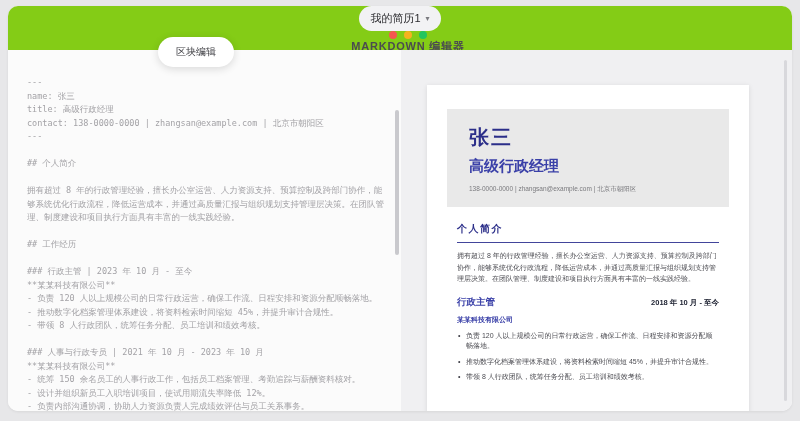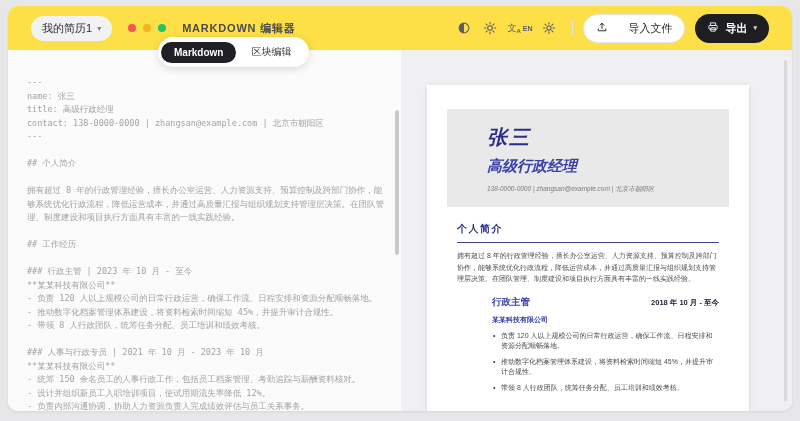--- a/index.html
+++ b/index.html
@@ -11,21 +11,21 @@
     --header_box_bg:#e9e9e9;
   }
   *{margin:0;padding:0;box-sizing:border-box;}
   html,body{width:800px;height:421px;overflow:hidden;}
   body{background:#e7e7e9;font-family:"Liberation Sans","DejaVu Sans",sans-serif;}
 
   .window{position:absolute;left:8px;top:6px;right:8px;bottom:10px;background:#fff;
     border-radius:10px;box-shadow:0 1px 3px rgba(0,0,0,.07);overflow:hidden;}
 
   
-  .topbar{height:44px;display:flex;align-items:center;padding:0 23px;background:#fde047;}
+  .topbar{height:44px;display:flex;align-items:center;padding:0 23px;background:#84cc16;flex-direction:column;}
   .doc-pill{display:flex;align-items:center;gap:5px;background:#f2f2f4;border:none;
     border-radius:14px;padding:5px 11px;font-size:11px;color:#2a2a2e;cursor:pointer;}
   .doc-pill .chev{font-size:8px;color:#7b7b80;}
   .dots{display:flex;gap:7px;margin-left:16px;}
   .dot{width:8px;height:8px;border-radius:50%;}
   .app-title{margin-left:16px;font-size:11px;font-weight:700;letter-spacing:.8px;color:#4b4b50;}
 
   .tb-right{margin-left:auto;display:flex;align-items:center;}
   .icon-btn{width:26px;height:26px;display:flex;align-items:center;justify-content:center;
     border:none;background:transparent;border-radius:6px;cursor:pointer;color:#5c5c63;}
@@ -58,30 +58,30 @@
   .editor-scrollbar{position:absolute;right:2px;top:60px;width:4px;height:145px;
     background:#c9c9cd;border-radius:2px;}
 
   .preview-pane{flex:1;background:var(--preview_bg);position:relative;overflow:hidden;}
   .preview-scrollbar{position:absolute;right:5px;top:10px;bottom:10px;width:3px;
     background:#d8d8dc;border-radius:2px;}
 
   
   .resume-card{position:absolute;left:26px;top:35px;width:322px;height:420px;background:#fff;
     box-shadow:0 1px 5px rgba(0,0,0,.10);padding:24px 30px 0 30px;}
-  .resume-header{background:var(--header_box_bg);margin:0 -10px;padding:15px 22px 13px 40px;font-style:italic;}
+  .resume-header{background:var(--header_box_bg);margin:0 -10px;padding:15px 22px 13px 22px;}
   .resume-name{font-size:20px;font-weight:700;letter-spacing:2px;color:var(--accent_navy);}
   .resume-title{font-size:15px;font-weight:700;color:var(--accent_blue);margin-top:6px;}
   .resume-contact{font-size:6.5px;color:#7a7a7e;margin-top:9px;}
 
   .sec-heading{font-size:10px;font-weight:700;letter-spacing:1.5px;color:var(--accent_navy);
     border-bottom:1px solid var(--heading_rule);padding-bottom:6px;margin-top:15px;}
   .sec-body{font-size:7px;color:#4c4c52;line-height:1.65;margin-top:7px;}
 
-  .job{margin-top:11px;margin-left:35px;}
+  .job{margin-top:11px;}
   .job-head{display:flex;justify-content:space-between;align-items:baseline;}
   .job-title{font-size:9.5px;font-weight:700;color:var(--accent_blue);}
   .job-date{font-size:7.5px;font-weight:700;color:#1c2030;}
   .job-company{font-size:7px;font-weight:700;color:var(--accent_blue);margin-top:6px;}
   .job-bullets{list-style:none;margin-top:6px;}
   .job-bullets li{font-size:7px;color:#4c4c52;line-height:1.5;margin-bottom:5px;
     padding-left:9px;position:relative;}
   .job-bullets li::before{content:"•";position:absolute;left:1px;color:#3c3c44;}
 </style>
 </head>
@@ -148,21 +148,20 @@
               <rect x="5" y="9" width="6" height="4.5"></rect>
             </svg>
         </span>
         <span>导出</span>
         <span class="chev">▾</span>
       </button>
     </div>
   </div>
 
   <div class="mode-toggle">
-    <button class="mode-md">Markdown</button>
     <button class="mode-block">区块编辑</button>
   </div>
 
   <div class="content">
 
     <div class="editor-pane">
       <pre class="editor-text">---
 name: 张三
 title: 高级行政经理
 contact: 138-0000-0000 | zhangsan@example.com | 北京市朝阳区

